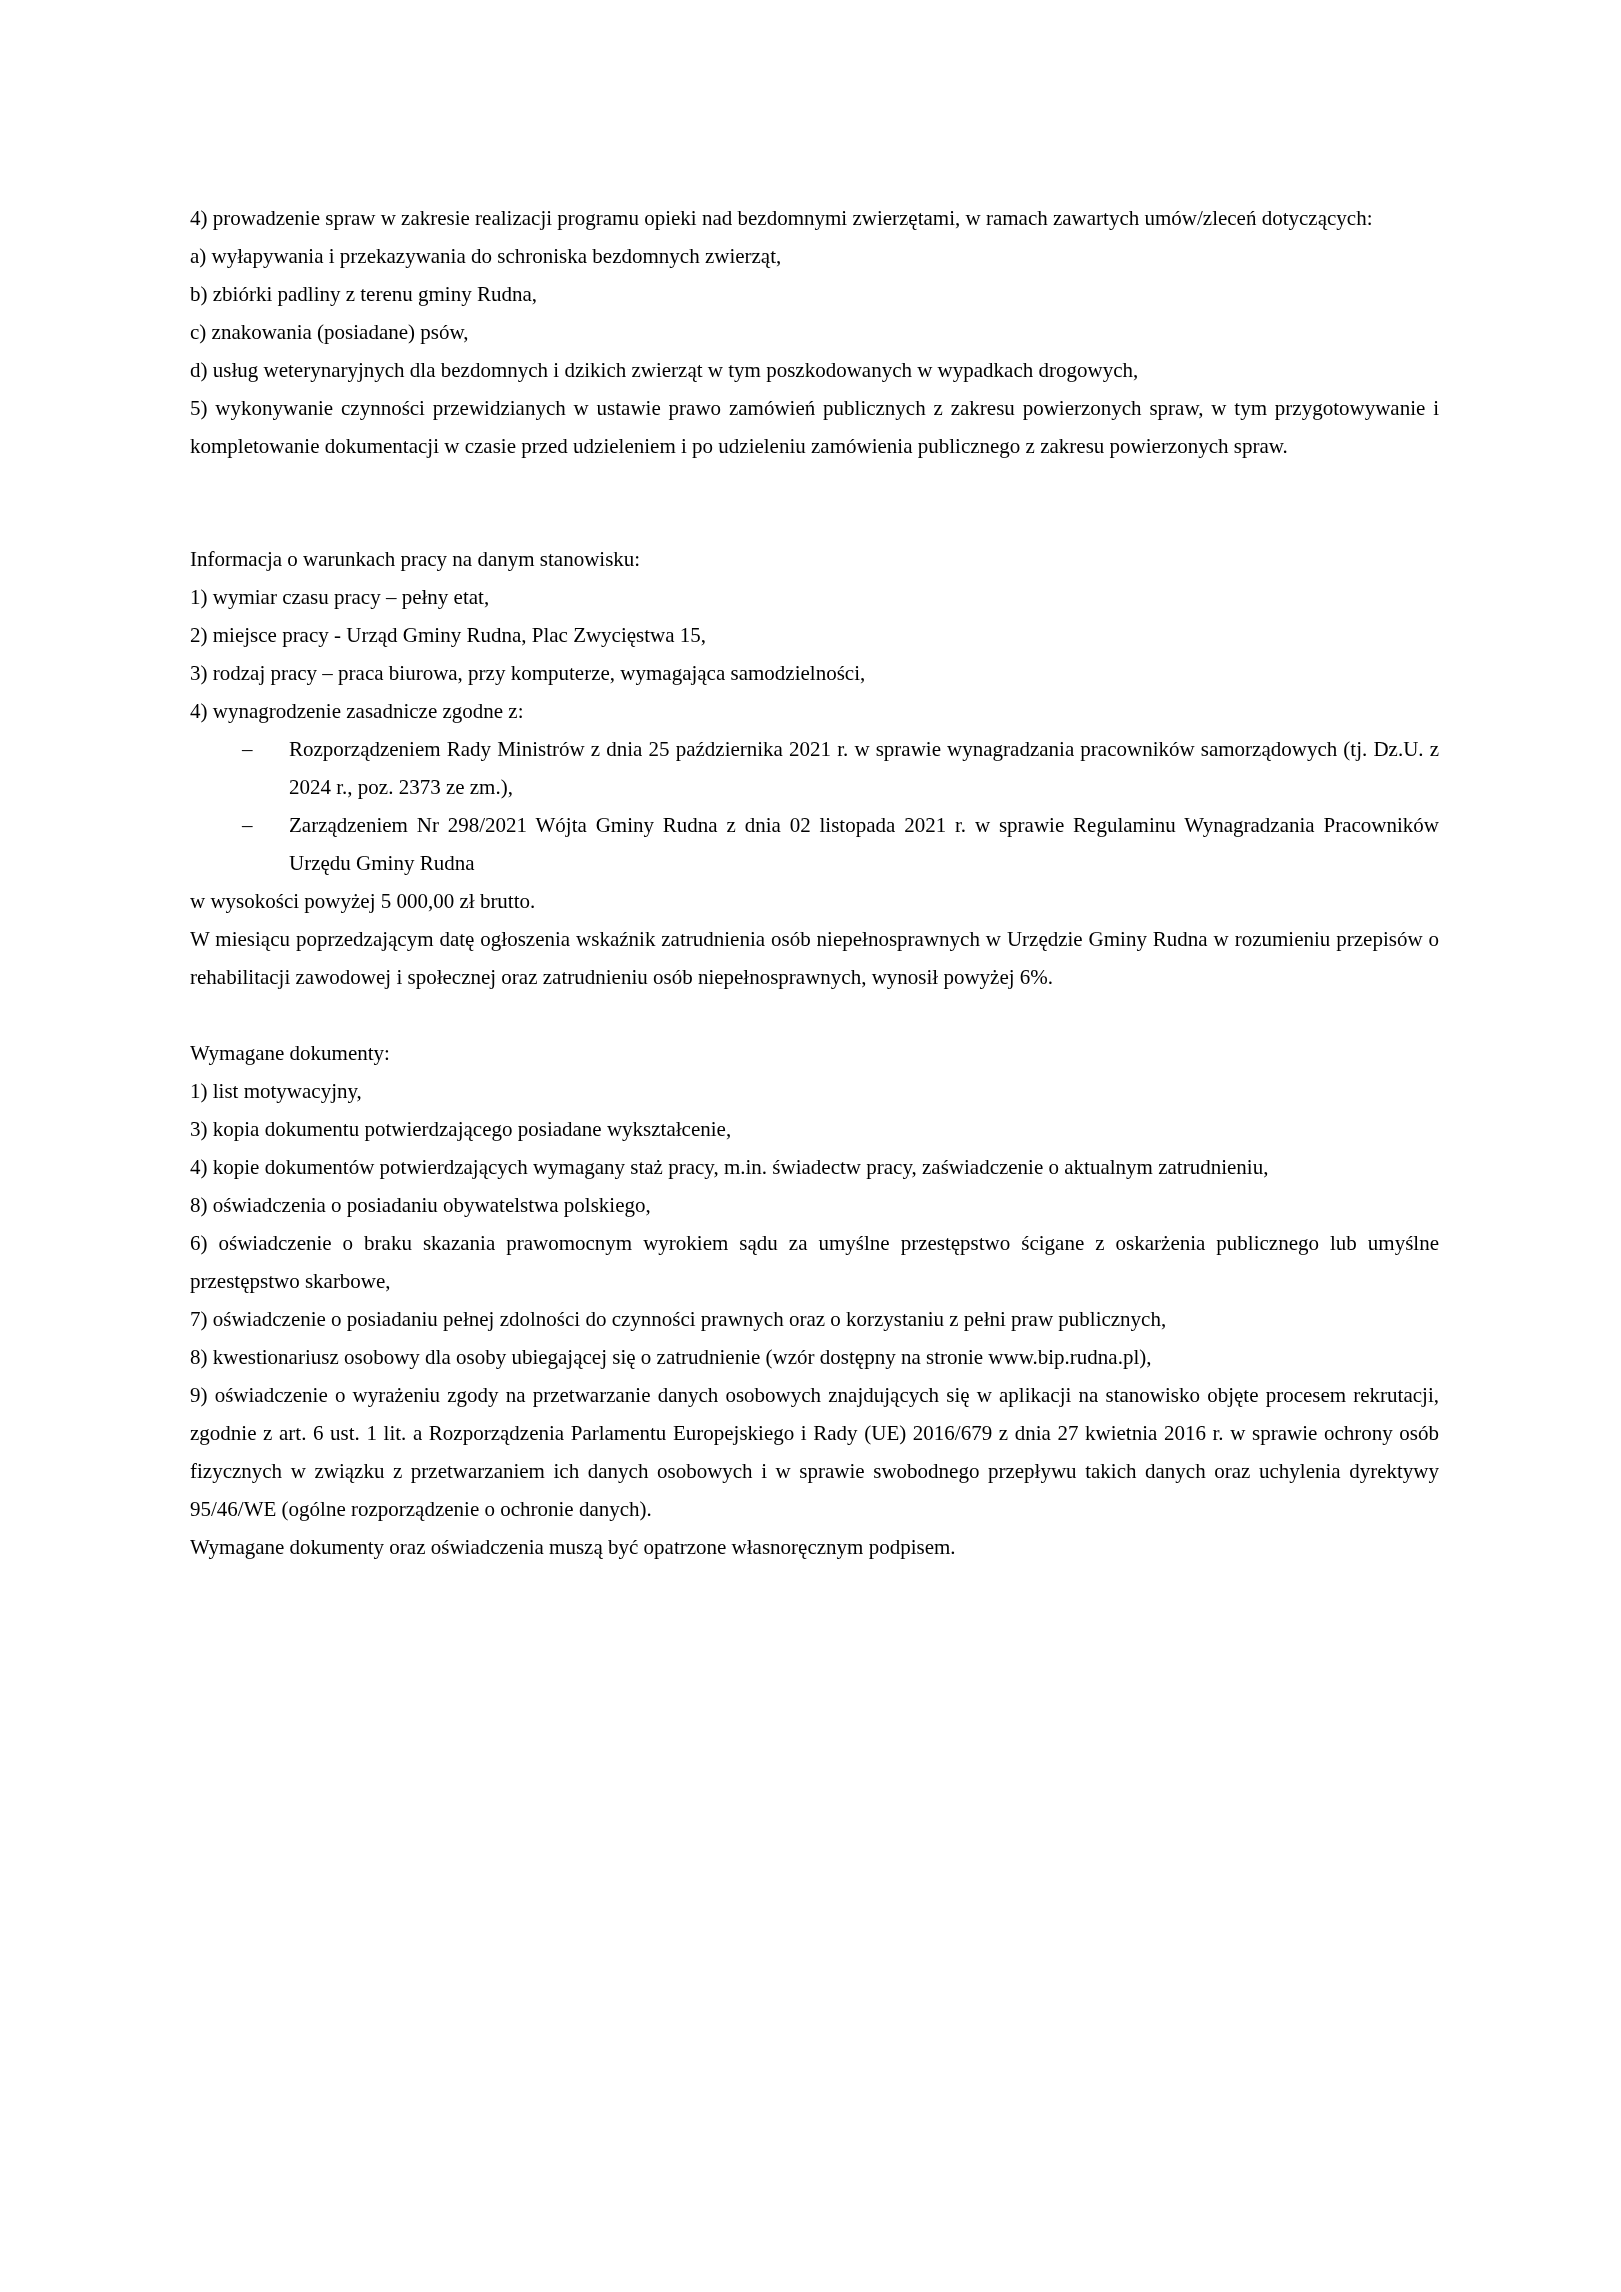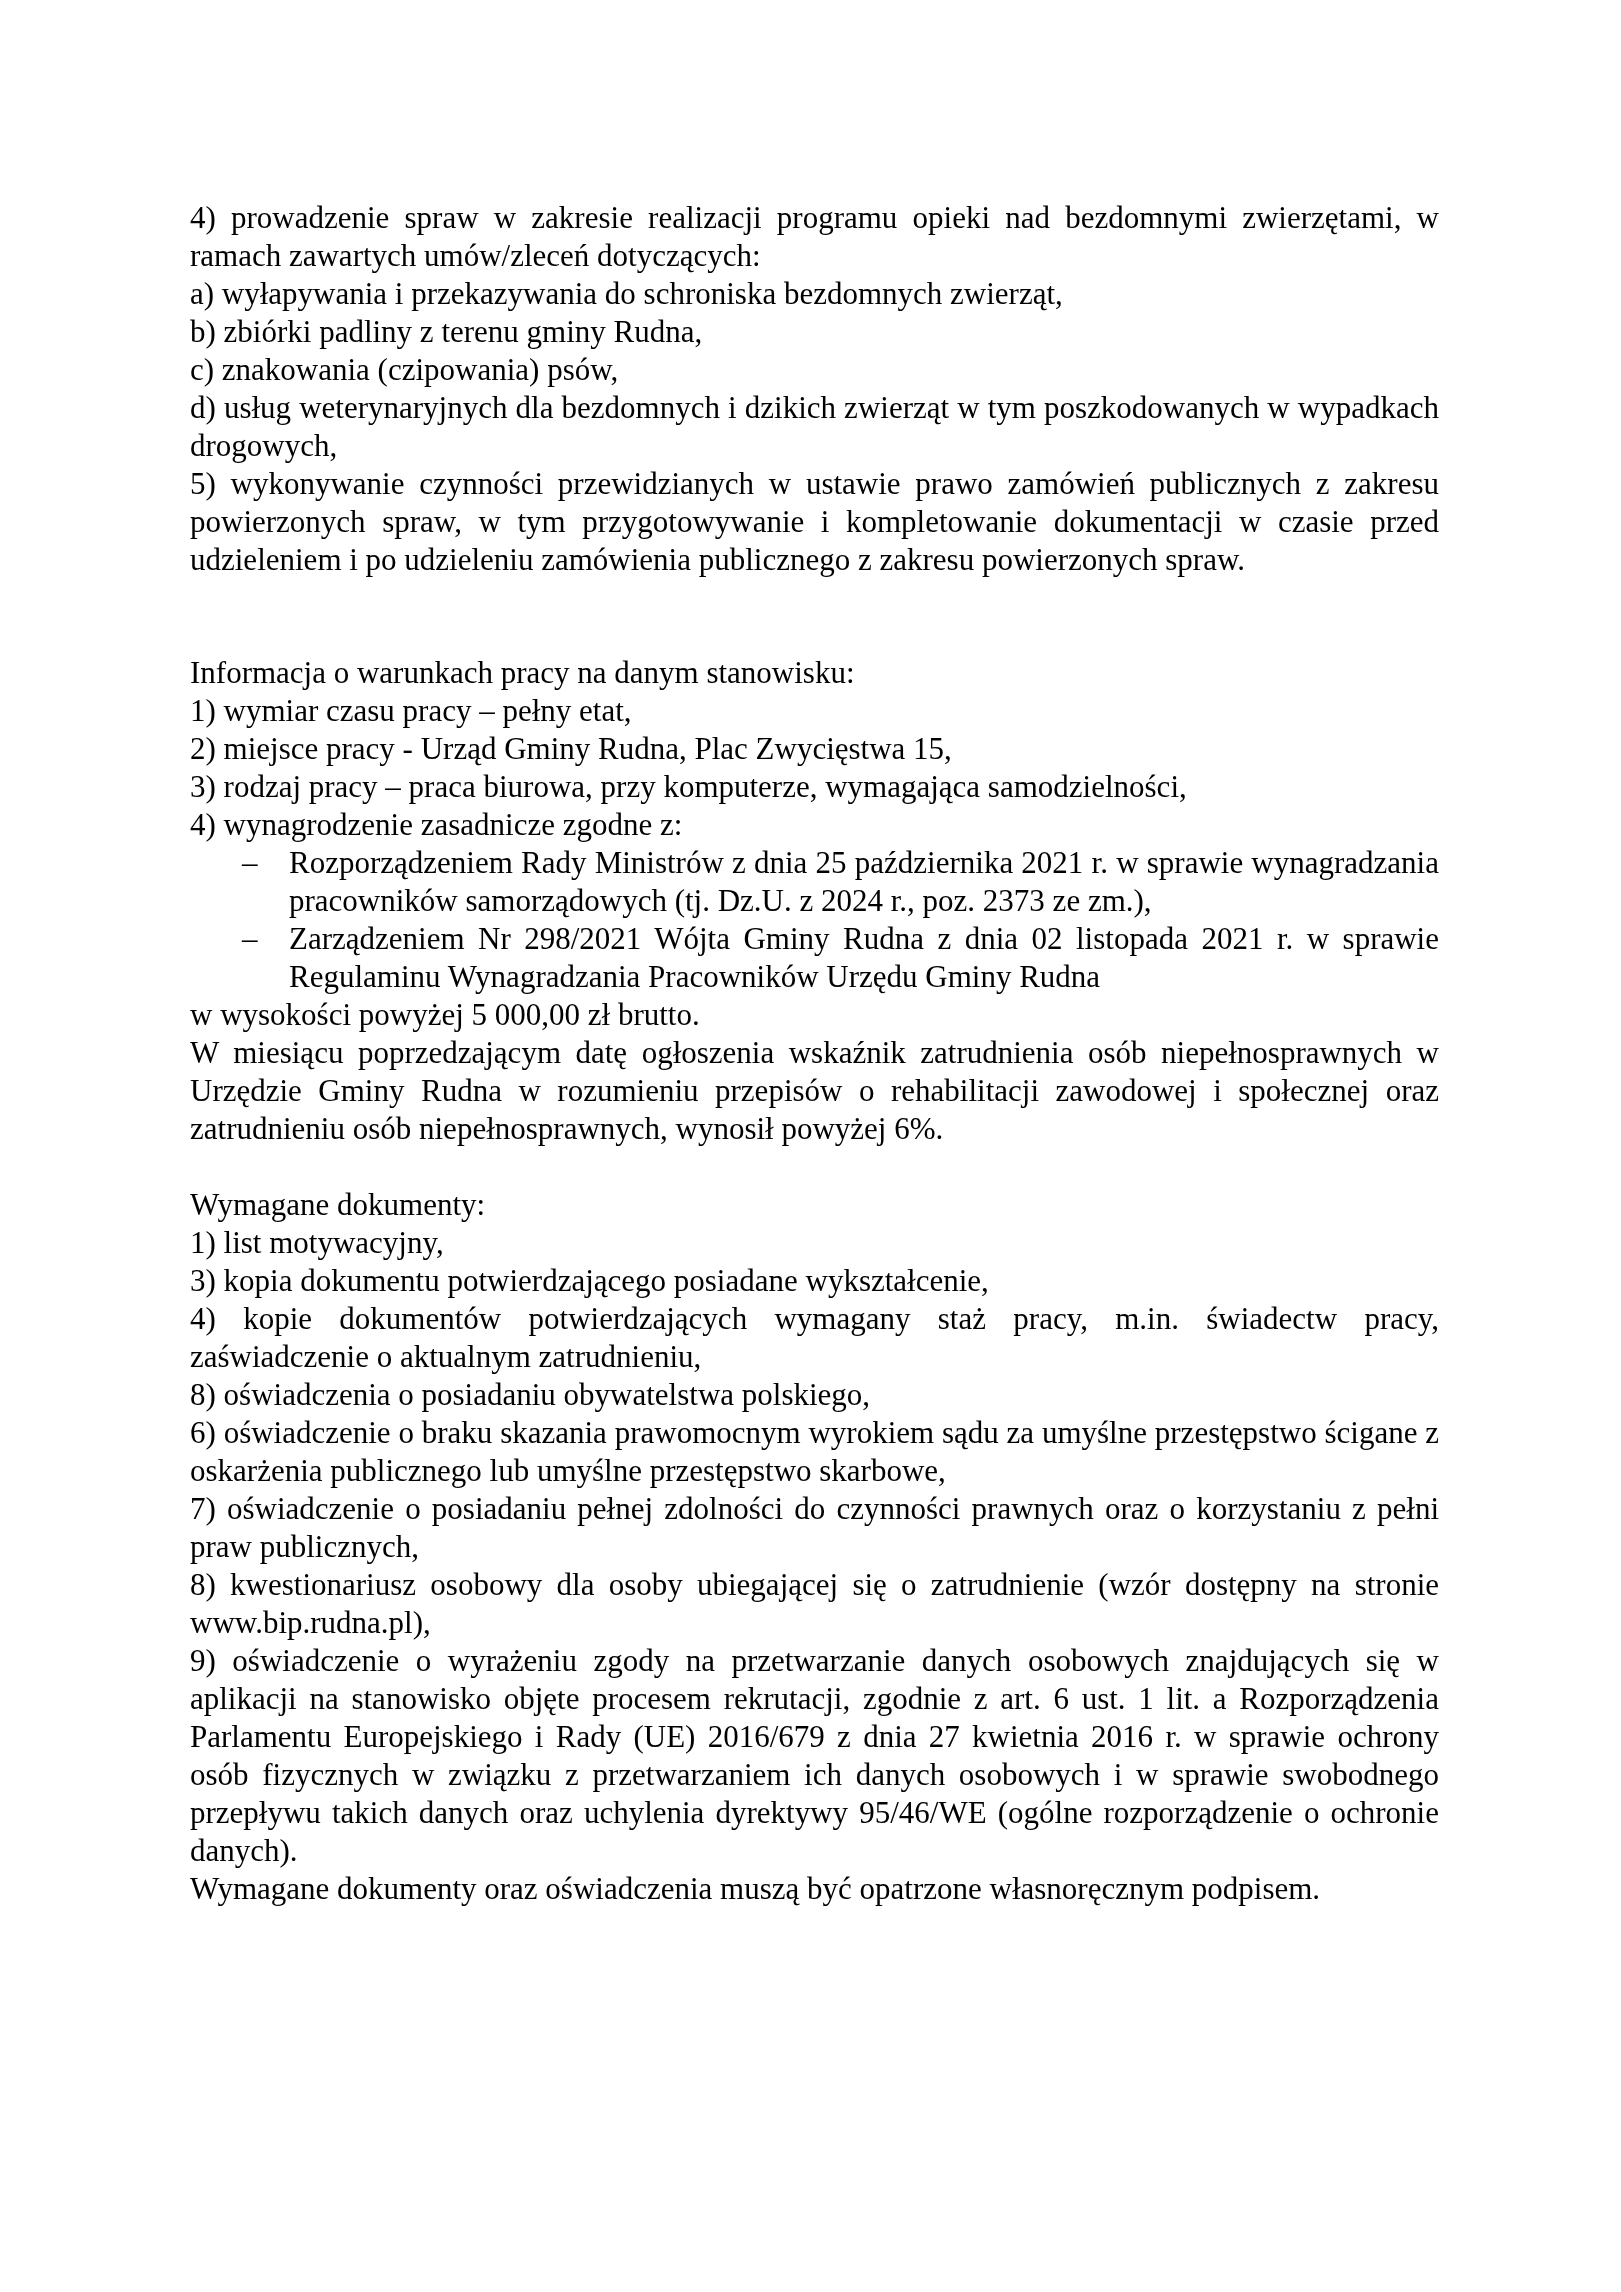--- a/index.html
+++ b/index.html
@@ -20,21 +20,21 @@
     width: 1621px;
     height: 2293px;
     background: #ffffff;
     overflow: hidden;
   }
   .content {
     position: absolute;
     left: 190px;
     top: 199px;
     width: 1249px;
-    font-size: 31px;
+    font-size: 21px;
     line-height: 38px;
     text-align: justify;
   }
   .content p {
     margin: 0;
     padding: 0;
   }
   .heading {
     font-weight: normal;
   }
@@ -54,21 +54,21 @@
 </style>
 </head>
 <body>
 
 <div class="sheet">
   <div class="content">
 
     <p>4) prowadzenie spraw w zakresie realizacji programu opieki nad bezdomnymi zwierzętami, w ramach zawartych umów/zleceń dotyczących:</p>
     <p>a) wyłapywania i przekazywania do schroniska bezdomnych zwierząt,</p>
     <p>b) zbiórki padliny z terenu gminy Rudna,</p>
-    <p>c) znakowania (czipowania) psów,</p>
+    <p>c) znakowania (posiadane) psów,</p>
     <p>d) usług weterynaryjnych dla bezdomnych i dzikich zwierząt w tym poszkodowanych w wypadkach drogowych,</p>
     <p>5) wykonywanie czynności przewidzianych w ustawie prawo zamówień publicznych z zakresu powierzonych spraw, w tym przygotowywanie i kompletowanie dokumentacji w czasie przed udzieleniem i po udzieleniu zamówienia publicznego z zakresu powierzonych spraw.</p>
 
     <div class="gap-2"></div>
 
     <p class="heading">Informacja o warunkach pracy na danym stanowisku:</p>
     <p>1) wymiar czasu pracy – pełny etat,</p>
     <p>2) miejsce pracy - Urząd Gminy Rudna, Plac Zwycięstwa 15,</p>
     <p>3) rodzaj pracy – praca biurowa, przy komputerze, wymagająca samodzielności,</p>
     <p>4) wynagrodzenie zasadnicze zgodne z:</p>

